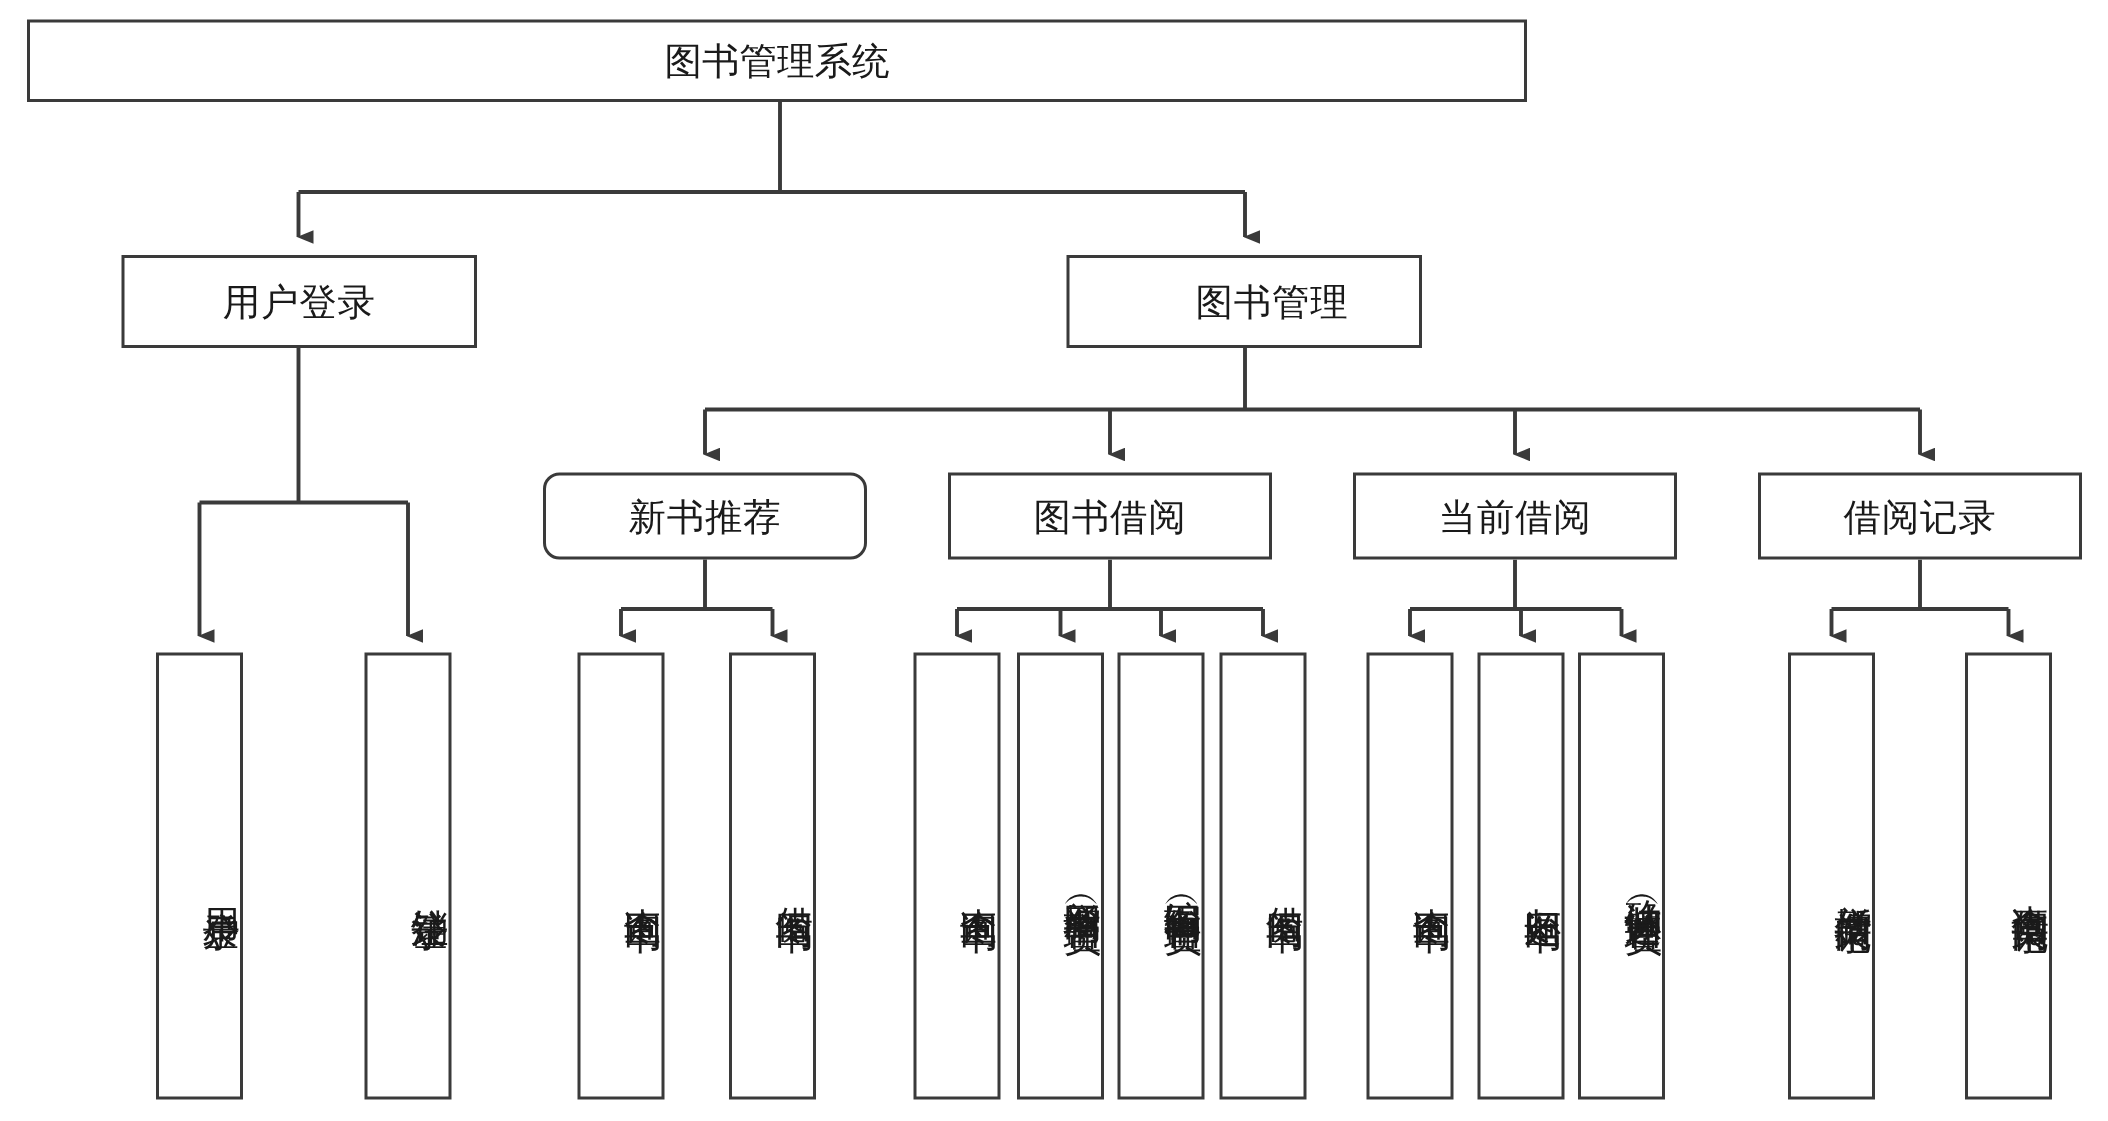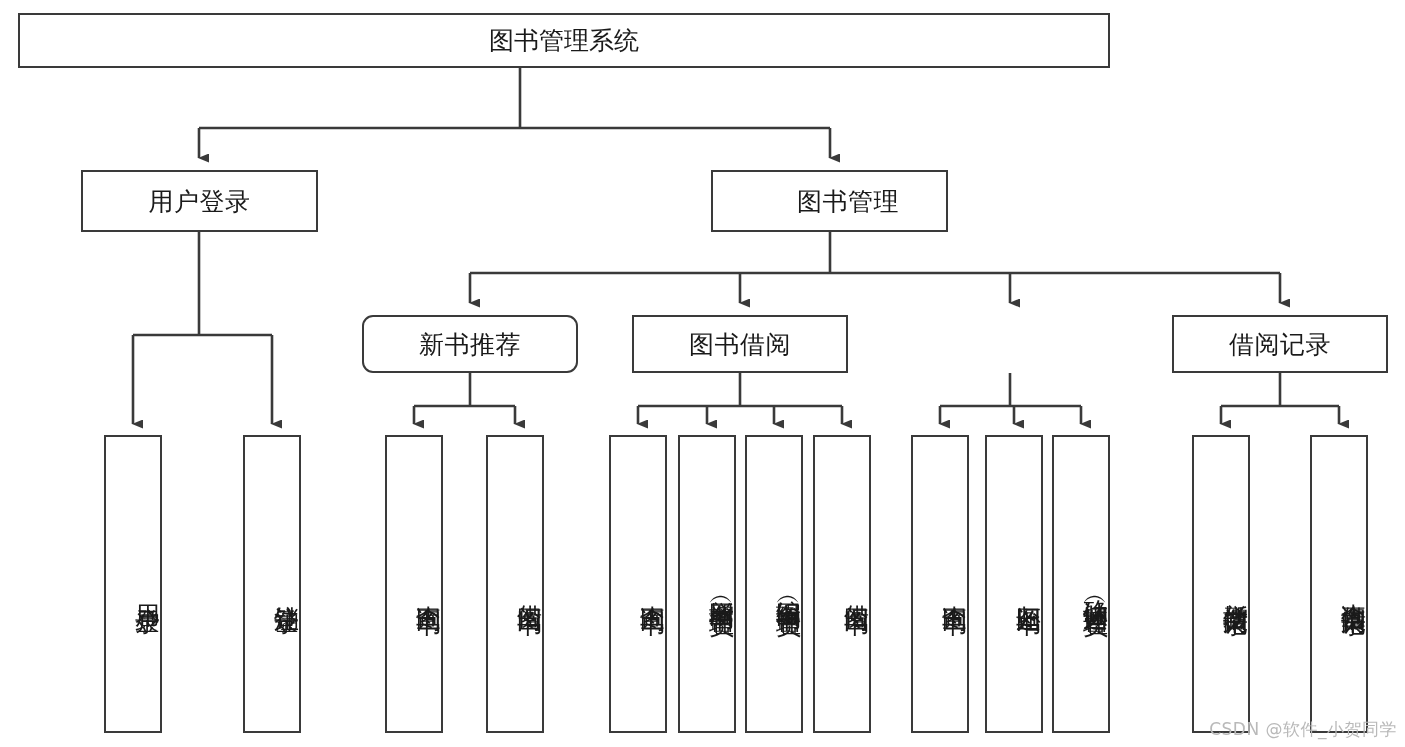--- a/index.html
+++ b/index.html
@@ -116,36 +116,39 @@
       <path d="M1014,406 L1014,424" marker-end="url(#arrow)"></path>
       <path d="M1081,406 L1081,424" marker-end="url(#arrow)"></path>
 
       <path d="M1280,373 L1280,406"></path>
       <path d="M1221,406 L1339,406"></path>
       <path d="M1221,406 L1221,424" marker-end="url(#arrow)"></path>
       <path d="M1339,406 L1339,424" marker-end="url(#arrow)"></path>
     </g>
   </svg>
 
-  <div class="node node-root" style="left:18px; top:13px; width:1092px; height:55px;justify-content:center;">
+  <div class="node node-root" style="left:18px; top:13px; width:1000px; height:55px;justify-content:center;">
     <span>图书管理系统</span>
   </div>
 
   <div class="node node-h" style="left:81px; top:170px; width:237px; height:62px;">
     <span>用户登录</span>
   </div>
   <div class="node node-h" style="left:711px; top:170px; width:237px; height:62px;padding-left:37px;">
     <span>图书管理</span>
   </div>
 
   <div class="node node-h" style="left:362px; top:315px; width:216px; height:58px;border-radius:11px;">
     <span>新书推荐</span>
   </div>
   <div class="node node-h" style="left:632px; top:315px; width:216px; height:58px;">
     <span>图书借阅</span>
+  </div>
+  <div class="node node-h" style="left:902px; top:315px; width:216px; height:58px;">
+    <span>当前借阅</span>
   </div>
   <div class="node node-h" style="left:1172px; top:315px; width:216px; height:58px;">
     <span>借阅记录</span>
   </div>
 
   <div class="node node-v" style="left:104px; top:435px; width:58px; height:298px;">
     <span class="vlabel">用户登录</span>
   </div>
   <div class="node node-v" style="left:243px; top:435px; width:58px; height:298px;">
     <span class="vlabel">注销登录</span>
@@ -177,15 +180,14 @@
   <div class="node node-v" style="left:1052px; top:435px; width:58px; height:298px;">
     <span class="vlabel">确认归还（管理员）</span>
   </div>
   <div class="node node-v" style="left:1192px; top:435px; width:58px; height:298px;">
     <span class="vlabel">新增借阅记录</span>
   </div>
   <div class="node node-v" style="left:1310px; top:435px; width:58px; height:298px;">
     <span class="vlabel">查询借阅记录</span>
   </div>
 
-  <div class="watermark">CSDN @软件_小贺同学</div>
 
 </div>
 
 </body></html>

